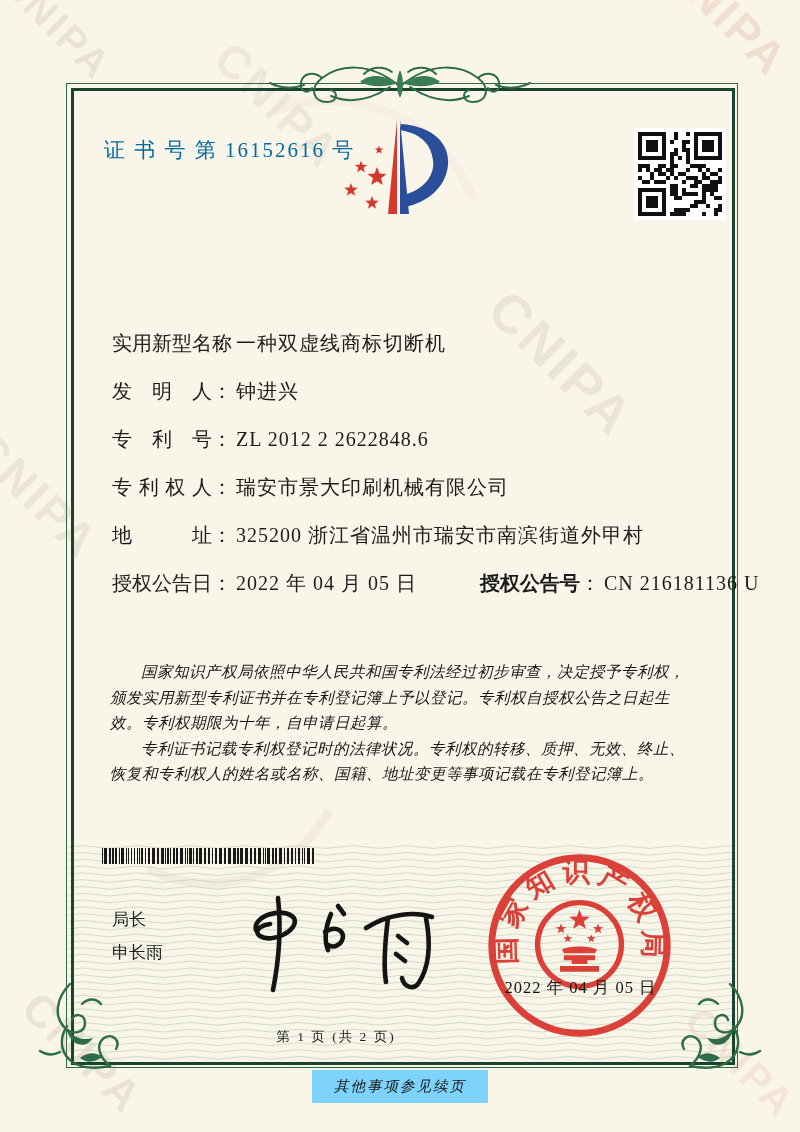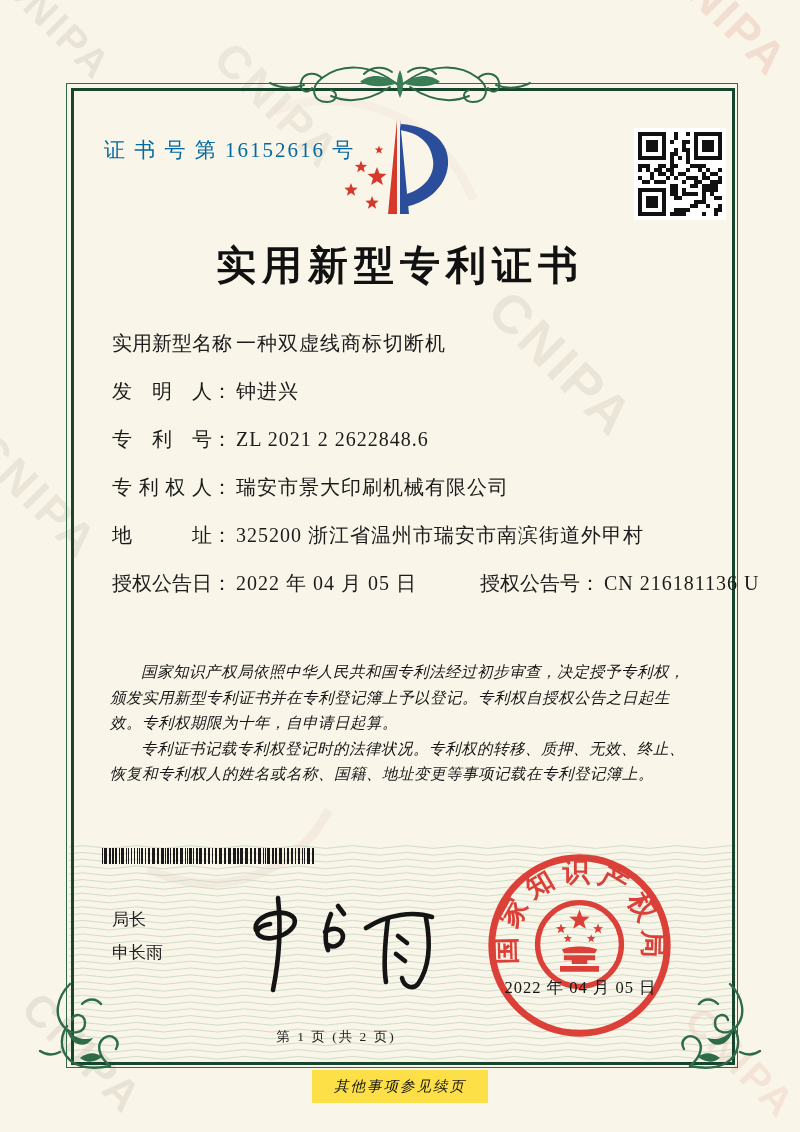--- a/index.html
+++ b/index.html
@@ -39,41 +39,41 @@
   .title{position:absolute;left:0;top:238px;width:800px;text-align:center;
       font-size:40px;font-weight:bold;letter-spacing:6px;color:#111;}
 
   
   .fields{position:absolute;left:112px;top:330px;width:600px;}
   .frow{height:48px;font-size:20px;color:#1b1b1b;white-space:nowrap;}
   .flabel{display:inline-block;width:100px;text-align:justify;text-align-last:justify;vertical-align:top;}
   .fcolon{display:inline-block;margin-right:4px;}
   .fvalue{letter-spacing:1px;}
   .grant-pair2{margin-left:58px;}
-  .grant-pair2 .flabel{width:auto;text-align-last:auto;}
+  .grant-pair2 .flabel{width:auto;text-align-last:auto;font-weight:bold;}
 
   
   .body-text{position:absolute;left:110px;top:659px;width:580px;
       font-size:15.5px;font-style:italic;line-height:25.5px;color:#161616;}
   .body-text p{margin:0;text-indent:2em;letter-spacing:.5px;}
 
   
   .waves{position:absolute;left:69px;top:843px;}
   .barcode{position:absolute;left:102px;top:848px;}
   .signer{position:absolute;left:112px;top:903px;
       font-family:"Liberation Sans","DejaVu Sans",sans-serif;
       font-size:17px;color:#222;line-height:33px;}
   .signature{position:absolute;left:228px;top:888px;}
   .seal{position:absolute;left:482px;top:848px;}
   .seal-date{position:absolute;left:488px;top:977px;width:185px;text-align:center;
       font-size:16.5px;color:#161616;letter-spacing:1px;white-space:nowrap;}
   .page-info{position:absolute;left:0;top:1028px;width:672px;text-align:center;
       font-size:13.5px;color:#222;letter-spacing:2px;}
   .note-box{position:absolute;left:50%;top:1070px;transform:translateX(-50%);
-      background:#fde047;padding:7px 22px;font-size:14.5px;font-style:italic;
+      background:#7dd3fc;padding:7px 22px;font-size:14.5px;font-style:italic;
       color:#161616;letter-spacing:2px;white-space:nowrap;}
 </style>
 </head>
 <body>
 
 <div class="page">
 
   <span class="wm wm-1">CNIPA</span>
   <span class="wm wm-2">CNIPA</span>
   <span class="wm wm-3">CNIPA</span>
@@ -395,31 +395,30 @@
         <rect x="24" y="80" width="4" height="4" fill="#111"></rect>
         <rect x="32" y="80" width="4" height="4" fill="#111"></rect>
         <rect x="36" y="80" width="4" height="4" fill="#111"></rect>
         <rect x="40" y="80" width="4" height="4" fill="#111"></rect>
         <rect x="44" y="80" width="4" height="4" fill="#111"></rect>
         <rect x="64" y="80" width="4" height="4" fill="#111"></rect>
         <rect x="76" y="80" width="4" height="4" fill="#111"></rect>
       </svg>
   </div>
 
-  <div class="title">实用新型专利证书</div>
 
   <div class="fields">
     <div class="frow">
       <span class="flabel">实用新型名称</span><span class="fcolon">：</span><span class="fvalue">一种双虚线商标切断机</span>
     </div>
     <div class="frow">
       <span class="flabel">发明人</span><span class="fcolon">：</span><span class="fvalue">钟进兴</span>
     </div>
     <div class="frow">
-      <span class="flabel">专利号</span><span class="fcolon">：</span><span class="fvalue">ZL 2021 2 2622848.6</span>
+      <span class="flabel">专利号</span><span class="fcolon">：</span><span class="fvalue">ZL 2012 2 2622848.6</span>
     </div>
     <div class="frow">
       <span class="flabel">专利权人</span><span class="fcolon">：</span><span class="fvalue">瑞安市景大印刷机械有限公司</span>
     </div>
     <div class="frow">
       <span class="flabel">地址</span><span class="fcolon">：</span><span class="fvalue">325200  浙江省温州市瑞安市南滨街道外甲村</span>
     </div>
     <div class="frow">
       <span>
         <span class="flabel">授权公告日</span><span class="fcolon">：</span><span class="fvalue">2022 年 04 月 05 日</span>

